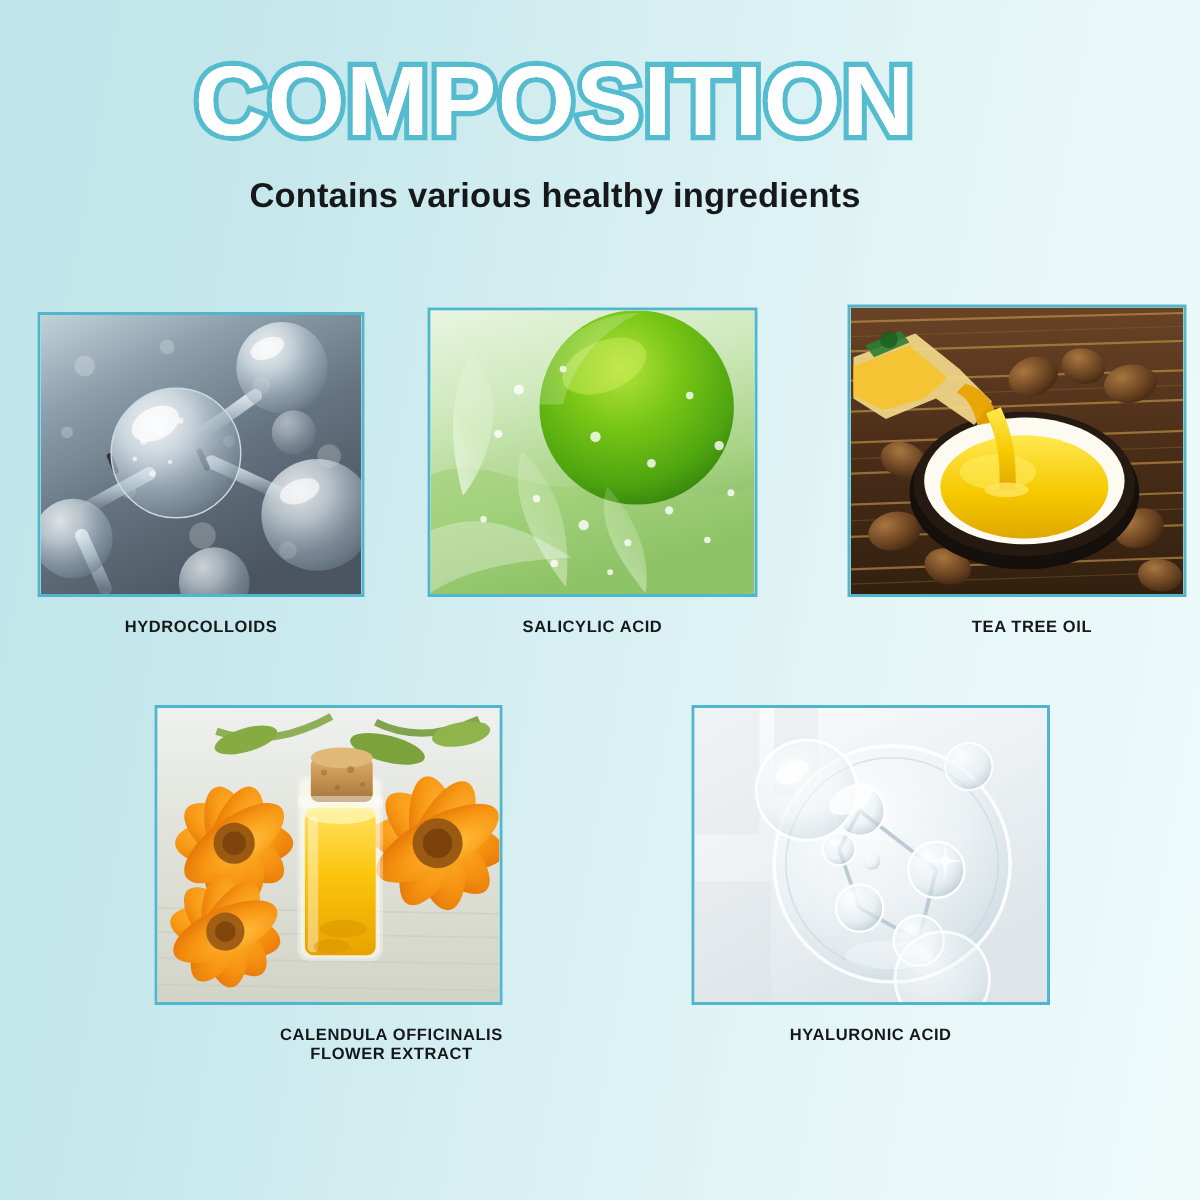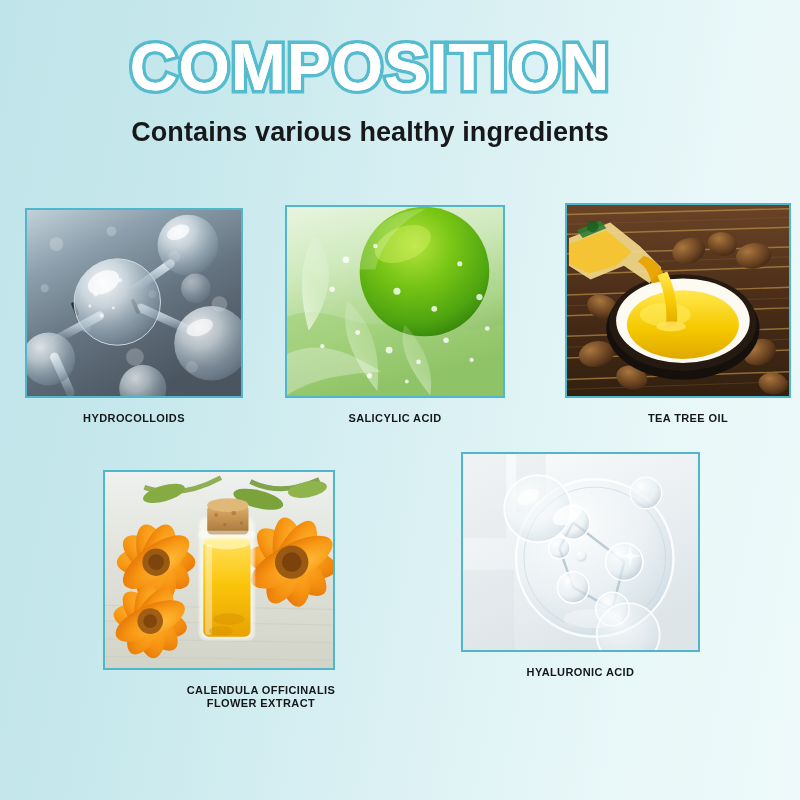--- a/index.html
+++ b/index.html
@@ -47,21 +47,21 @@
     left: 0;
     top: 0;
     width: 100%;
     color: #ffffff;
     -webkit-text-stroke: 0;
     z-index: 2;
     pointer-events: none;
   }
   .subtitle {
     margin: 17px 0 0 0;
-    font-size: 27px;
+    font-size: 23px;
     font-weight: bold;
     color: #16181a;
     letter-spacing: 0.1px;
   }
 
   
   .card {
     position: absolute;
   }
   .card .frame {
@@ -85,21 +85,21 @@
   
   #card-hydrocolloids { left: 25px;  top: 208px; width: 218px; }
   #card-hydrocolloids .frame { width: 218px; height: 190px; }
   #card-salicylic     { left: 285px; top: 205px; width: 220px; }
   #card-salicylic .frame { width: 220px; height: 193px; }
   #card-teatree       { left: 565px; top: 203px; width: 226px; }
   #card-teatree .frame { width: 226px; height: 195px; }
   
   #card-calendula { left: 103px; top: 470px; width: 276px; }
   #card-calendula .frame { width: 232px; height: 200px; }
-  #card-hyaluronic { left: 461px; top: 452px; width: 239px; }
+  #card-hyaluronic { left: 461px; top: 470px; width: 239px; }
   #card-hyaluronic .frame { width: 239px; height: 200px; }
 
   #card-teatree .caption { position: relative; left: 10px; }
   #card-calendula .caption { position: relative; left: 20px; }
 
   .art { display: block; width: 100%; height: 100%; }
 </style>
 </head>
 <body>
 

